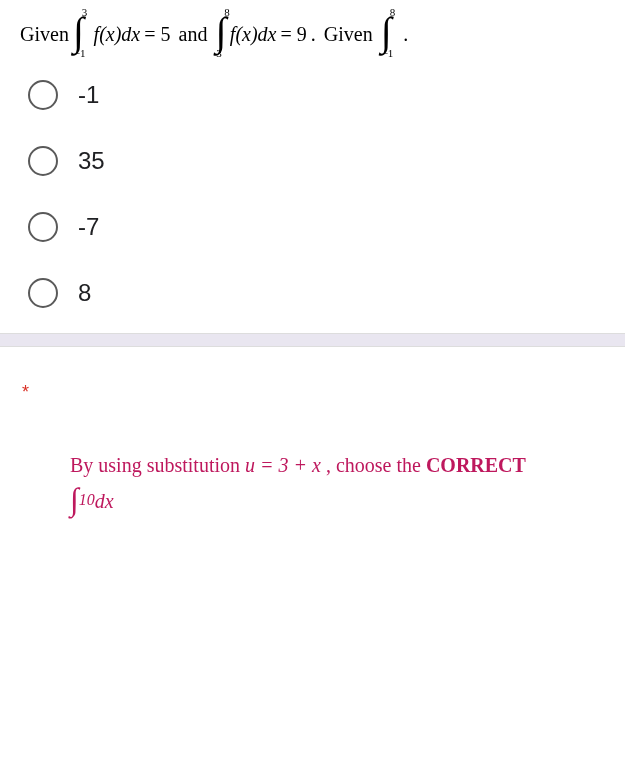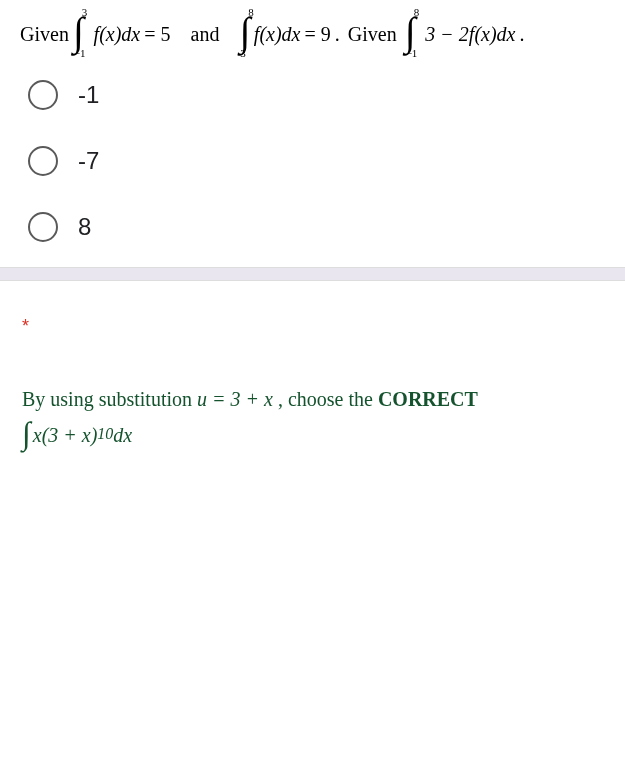--- a/index.html
+++ b/index.html
@@ -97,23 +97,24 @@
     }
     .required-star {
       color: #d93025;
       font-family: Arial, sans-serif;
       font-size: 18px;
       margin-bottom: 45px;
       display: block;
     }
     .question-text-2 {
       font-size: 20px;
-      color: #14532d;
+      color: #be185d;
       line-height: 1.7;
       font-family: 'Times New Roman', serif;
+      margin-left: 48px;
     }
     .italic {
       font-style: italic;
       font-family: Liberation Serif, serif;
     }
     .bold {
       font-weight: bold;
     }
     .superscript {
       font-size: 16px;
@@ -140,50 +141,53 @@
     <span class="integral-expr">
       <span class="int-sign">∫</span>
       <span class="int-bounds">
         <span class="int-upper">3</span>
         <span class="int-lower">−1</span>
       </span>
       <span class="italic" style="margin-left:2px;">f(x)dx</span>
       <span style="margin-left:4px;">= 5</span>
     </span>
 
-    <span style="margin:0 16px;">and</span>
+    <span style="margin:0 4px;">and</span>
 
     <span class="integral-expr">
       <span class="int-sign">∫</span>
       <span class="int-bounds">
         <span class="int-upper">8</span>
         <span class="int-lower">3</span>
       </span>
       <span class="italic" style="margin-left:2px;">f(x)dx</span>
       <span style="margin-left:4px;">= 9</span>
     </span>
 
     <span>.</span>
     <span style="margin:0 4px;">Given</span>
 
     <span class="integral-expr">
       <span class="int-sign">∫</span>
       <span class="int-bounds">
         <span class="int-upper">8</span>
         <span class="int-lower">−1</span>
       </span>
-      <span class="italic" style="margin-left:2px;">3 − 2f(x)dx</span>
     </span>
     <span>.</span>
   </div>
 
   <div class="options">
     <div class="option">
       <div class="radio-circle"></div>
       <span class="option-label">-1</span>
+    </div>
+    <div class="option">
+      <div class="radio-circle"></div>
+      <span class="option-label">35</span>
     </div>
     <div class="option">
       <div class="radio-circle"></div>
       <span class="option-label">-7</span>
     </div>
     <div class="option">
       <div class="radio-circle"></div>
       <span class="option-label">8</span>
     </div>
   </div>
@@ -192,18 +196,17 @@
 
 <div class="divider"></div>
 
 <div class="question-block-2">
   <span class="required-star">*</span>
 
   <div class="question-text-2">
     <span>By using substitution </span><span class="italic">u = 3 + x</span><span> , choose the </span><span class="bold">CORRECT</span><br>
     <span class="integral-expr" style="vertical-align:middle;">
       <span class="int-sign" style="font-size:32px;">∫</span>
-      <span class="italic" style="margin-left:2px;">x(3 + x)</span>
         <span class="superscript">10</span>
       <span class="italic"> dx</span>
     </span>
   </div>
 </div>
 
 </body></html>

